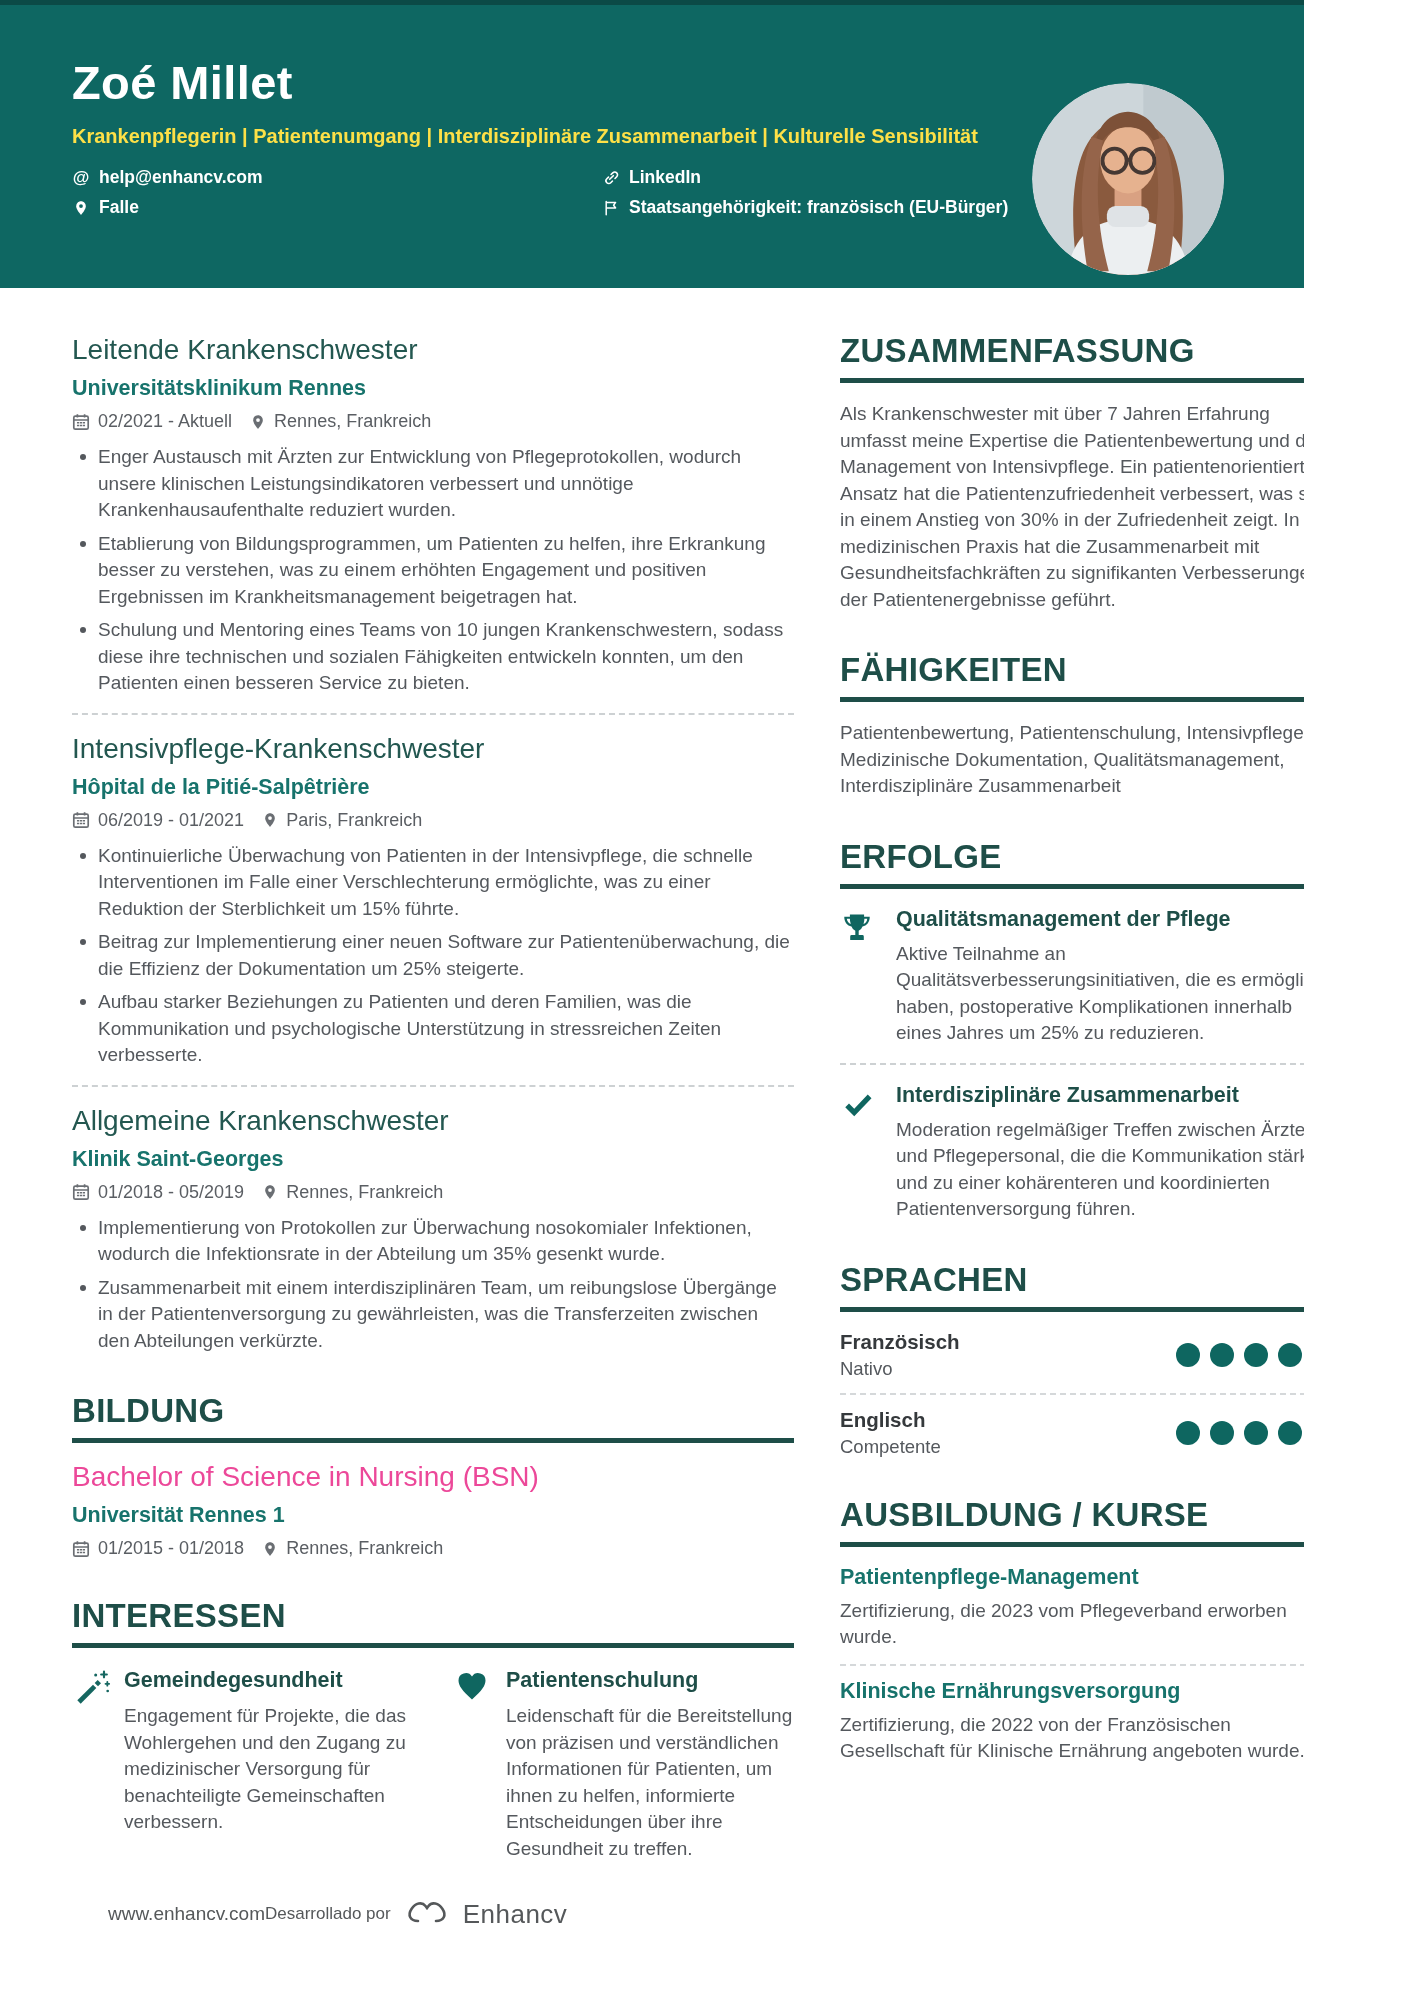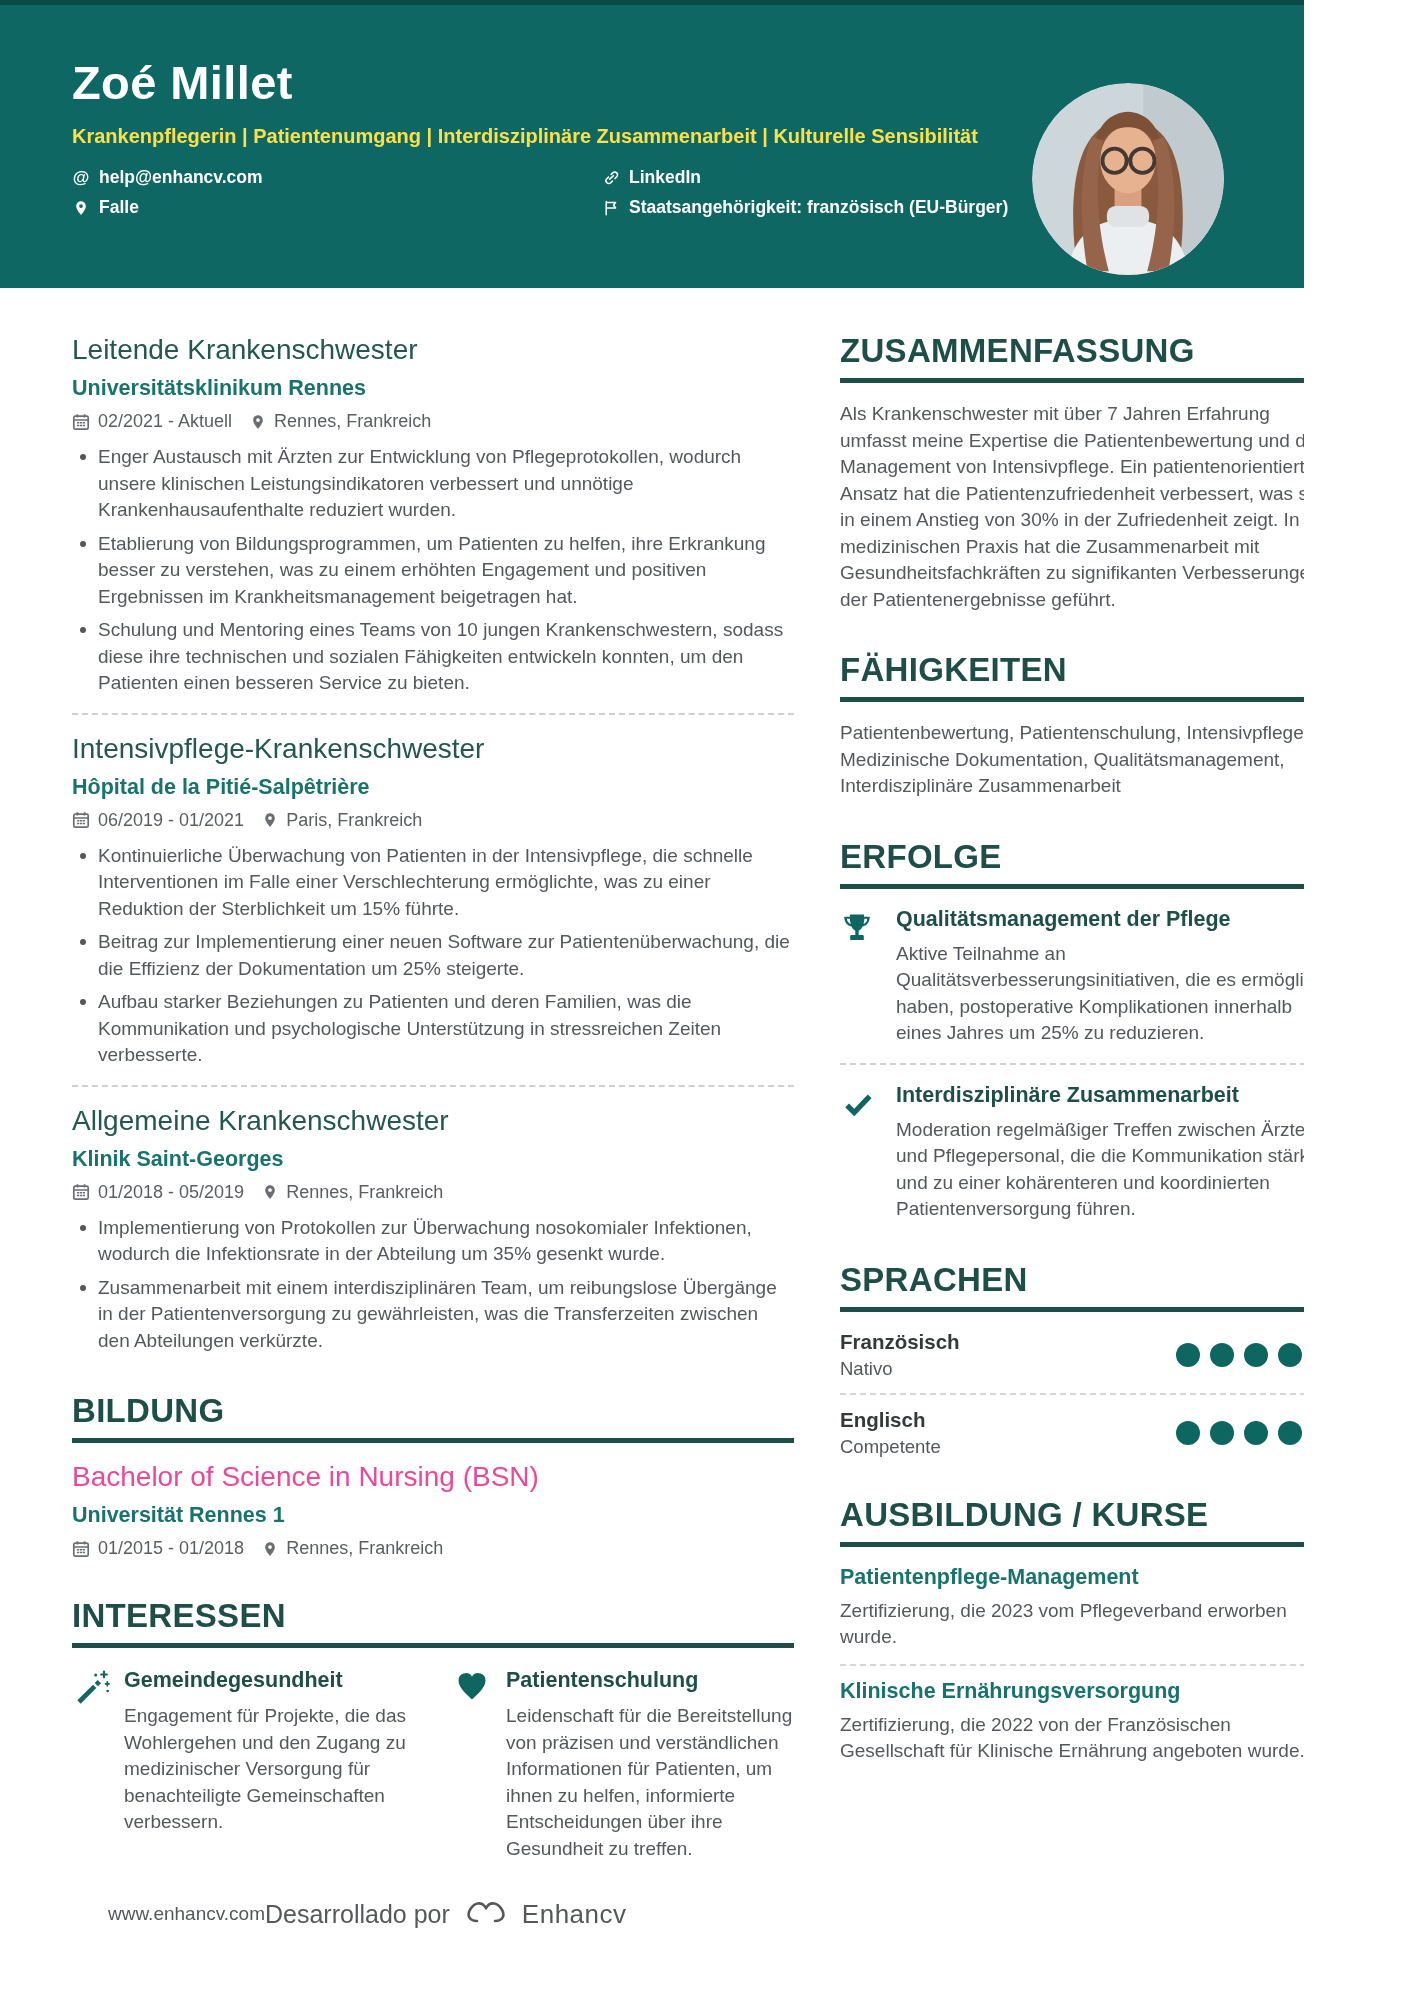--- a/index.html
+++ b/index.html
@@ -112,21 +112,21 @@
 
   
   .footer {
     position:absolute; left:0; right:0; top:1896px;
     display:flex; justify-content:flex-start; align-items:center;
     padding:0 78px 0 108px;
     color:#55585A;
   }
   .footer-url { font-size:19px; color:#55585A; text-decoration:none; }
   .footer-right { display:flex; align-items:center; gap:12px; }
-  .powered { font-size:25px; }
+  .powered { font-size:17px; }
   .brand { font-size:26px; letter-spacing:.5px; color:#55585A; font-weight:500; }
 </style>
 </head>
 <body>
 
 <div class="page">
 
   <header class="hero">
     <h1>Zoé Millet</h1>
     <div class="headline">Krankenpflegerin | Patientenumgang | Interdisziplinäre Zusammenarbeit | Kulturelle Sensibilität</div>

